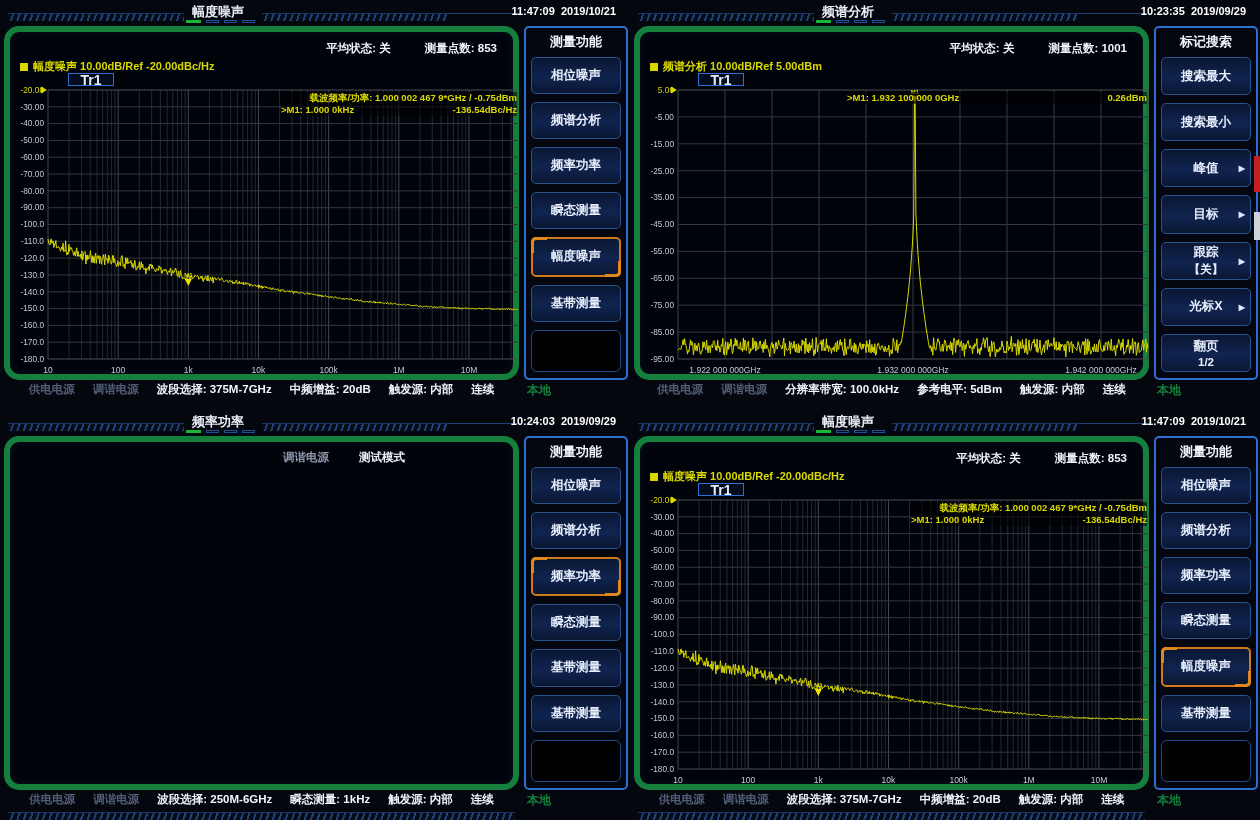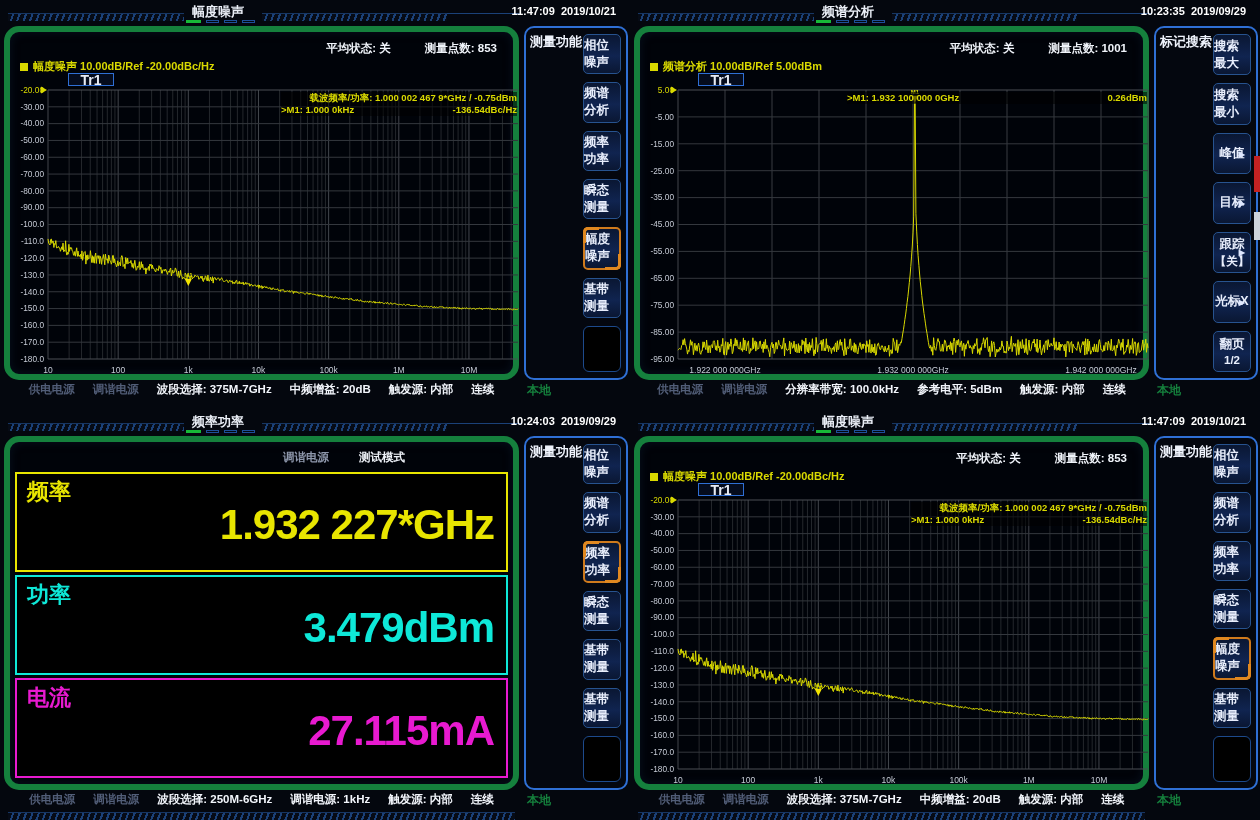--- a/index.html
+++ b/index.html
@@ -21,22 +21,22 @@
   .dash{width:13px;height:3px;border:1px solid #1e4f9a;background:transparent;}
   .dash.green{background:#17b838;border-color:#17b838;width:15px;}
   .qtime{position:absolute;right:14px;top:5px;color:#ffffff;font-size:11px;
          font-weight:bold;white-space:pre;}
   
   .qbody{position:absolute;left:0;top:26px;width:630px;height:354px;display:flex;}
   .panel{margin-left:4px;width:515px;height:354px;position:relative;
          border:6px solid #15803d;border-radius:15px;background:#000309;
          box-shadow:inset 0 0 10px #07101f;}
   .menucol{width:104px;margin-left:5px;position:relative;}
-  .menubox{height:354px;border:2px solid #2f6fd4;border-radius:10px;background:#04070f;
-           padding:2px 4px;display:flex;flex-direction:row;}
+  .menubox{height:354px;border:2px solid #2f6fd4;border-radius:5px;background:#04070f;
+           padding:2px 4px;display:flex;flex-direction:column;}
   .menuhead{text-align:center;color:#eef2fb;font-weight:bold;font-size:13px;padding:3px 0 2px;}
   .menu-items{flex:1;display:flex;flex-direction:column;}
   .menu-btn{flex:1;margin:4px 1px;border:1px solid #27538f;border-radius:5px;position:relative;
             background:linear-gradient(180deg,#0a1733,#102450 55%,#0a1733);
             display:flex;flex-direction:column;align-items:center;justify-content:center;
             color:#e8eefc;font-size:12.5px;font-weight:bold;cursor:pointer;}
   .menu-btn .sub{font-size:11.5px;margin-top:1px;}
   .menu-btn .arrow{position:absolute;right:5px;top:50%;transform:translateY(-50%);
                    font-size:8px;color:#dfe8ff;}
   .menu-btn.active{border:2px solid #cf7a1c;}
@@ -405,34 +405,20 @@
       <div class="hatch hr"></div>
       <div class="hline"></div>
       <div class="qtime">10:24:03  2019/09/29</div>
     </div>
     <div class="qbody">
       <div class="panel">
         <div class="toprow">
           <span class="dim">调谐电源</span>
           <span class="lit">测试模式</span>
         </div>
-        <div class="metrics">
-          <div class="metric" style="--c: #e8e500;">
-            <span class="mlabel">频率</span>
-            <span class="mvalue">1.932 227*GHz</span>
-          </div>
-          <div class="metric" style="--c: #0ee8d8;">
-            <span class="mlabel">功率</span>
-            <span class="mvalue">3.479dBm</span>
-          </div>
-          <div class="metric" style="--c: #e81ad0;">
-            <span class="mlabel">电流</span>
-            <span class="mvalue">27.115mA</span>
-          </div>
-        </div>
       </div>
       <aside class="menucol">
         <div class="menubox">
           <div class="menuhead">测量功能</div>
           <div class="menu-items">
               <div class="menu-btn">
                 <span>相位噪声</span>
               </div>
               <div class="menu-btn">
                 <span>频谱分析</span>
@@ -451,21 +437,21 @@
               </div>
               <div class="empty-slot"></div>
             </div>
         </div>
       </aside>
     </div>
     <div class="statusrow">
         <span class="dim">供电电源</span>
         <span class="dim">调谐电源</span>
         <span>波段选择: 250M-6GHz</span>
-        <span>调谐电源: 1kHz</span>
+        <span>瞬态测量: 1kHz</span>
         <span>触发源: 内部</span>
         <span>连续</span>
       </div>
     <div class="localtag">本地</div>
   </section>
 
   <section class="quadrant" style="left:630px;top:410px">
     <div class="qheader">
       <div class="hatch hl"></div>
       <div class="qtitle">幅度噪声</div>

